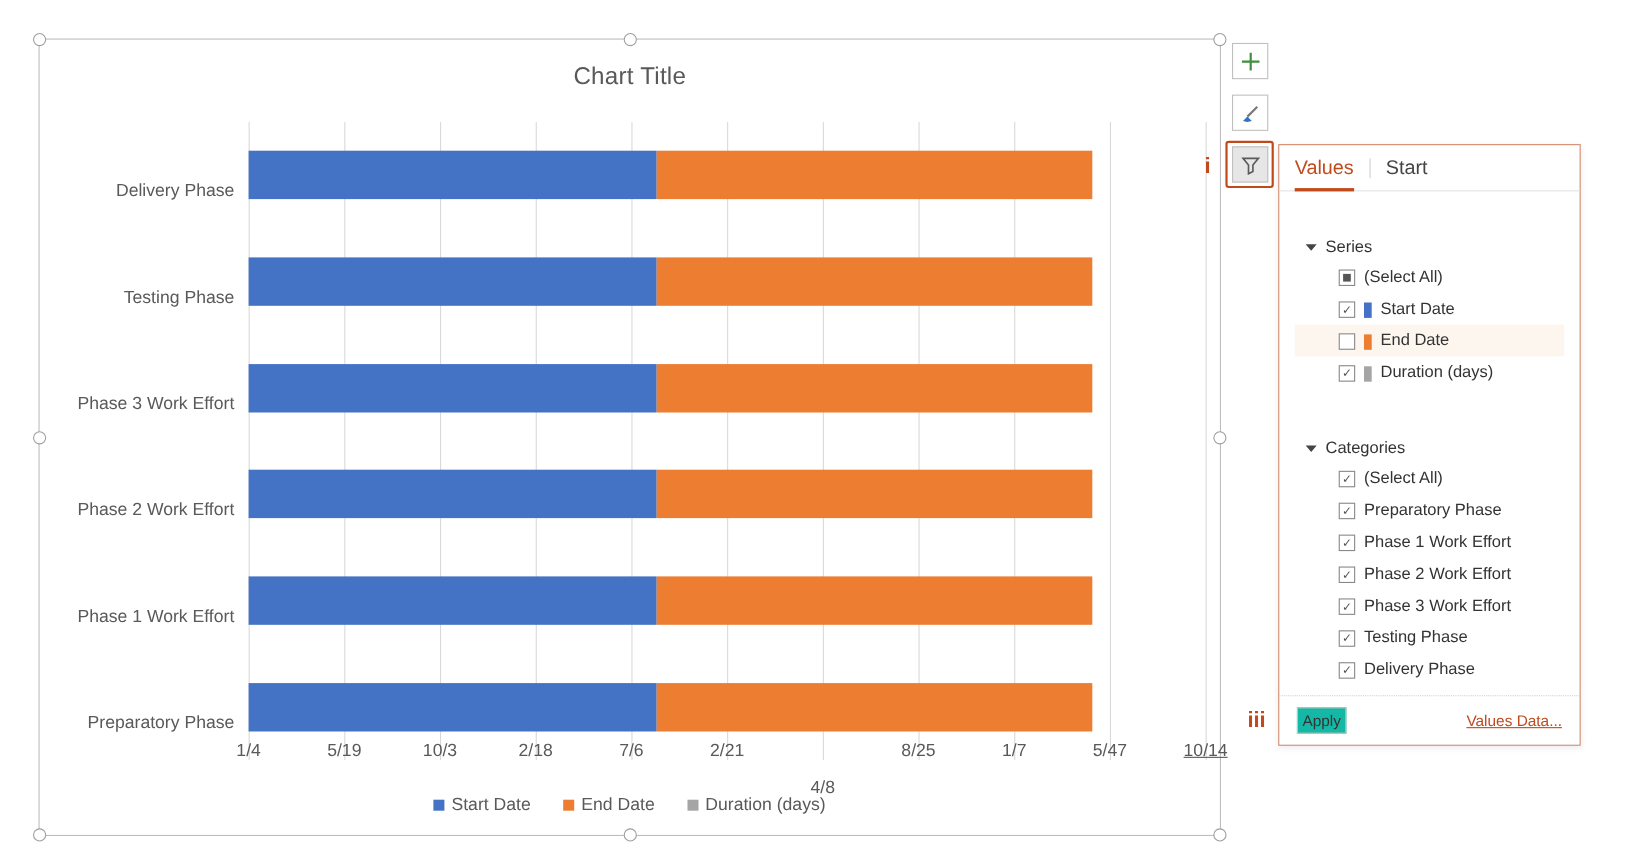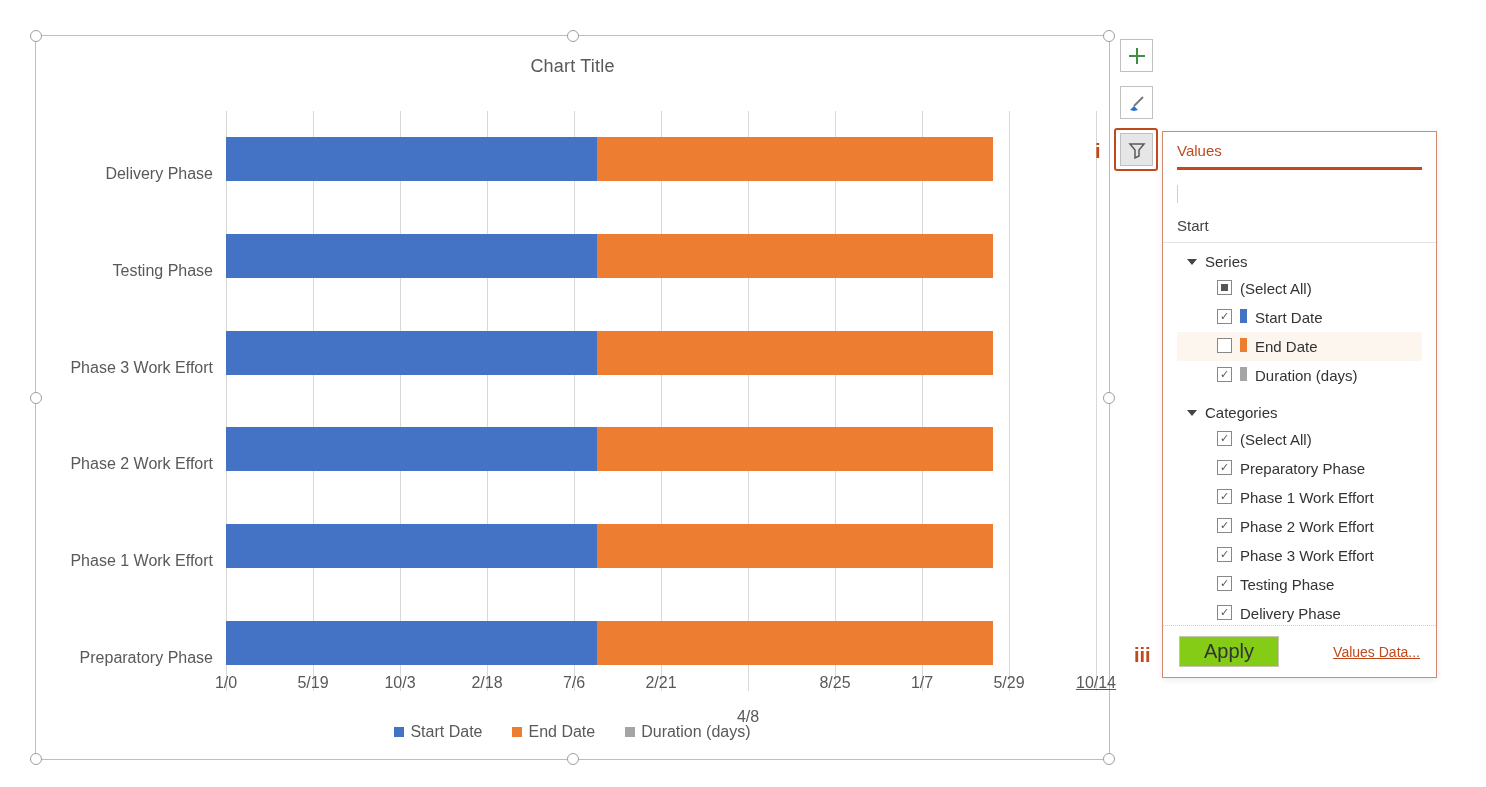--- a/index.html
+++ b/index.html
@@ -33,21 +33,21 @@
   .h-tm { left: 50%; top: -6px; margin-left: -6px; }
   .h-tr { right: -6px; top: -6px; }
   .h-ml { left: -6px; top: 50%; margin-top: -6px; }
   .h-mr { right: -6px; top: 50%; margin-top: -6px; }
   .h-bl { left: -6px; bottom: -6px; }
   .h-bm { left: 50%; bottom: -6px; margin-left: -6px; }
   .h-br { right: -6px; bottom: -6px; }
 
   .chart-title {
     text-align: center;
-    font-size: 18px;
+    font-size: 22px;
     color: #595959;
     padding-top: 20px;
     letter-spacing: .2px;
   }
   .plot-area {
     position: absolute;
     left: 190px;
     top: 75px;
     width: 870px;
     height: 580px;
@@ -181,22 +181,21 @@
     height: 547px;
     border: 1px solid #d08b6e;
     background: #fff;
     box-shadow: 0 2px 6px rgba(0,0,0,.08);
   }
   .tabs {
     display: flex;
     border-bottom: 1px solid #e3e3e3;
     padding: 10px 14px 0;
     gap: 14px;
-    font-size: 15px;
-    flex-direction: column;
+    font-size: 18px;
   }
   .tab {
     padding-bottom: 8px;
     cursor: pointer;
     color: #444;
   }
   .tab.active {
     color: #c04a1c;
     border-bottom: 3px solid #c04a1c;
     margin-bottom: -1px;
@@ -209,36 +208,37 @@
   }
   .section {
     padding: 10px 14px 4px;
     font-size: 15px;
   }
   .section-head {
     display: flex; align-items: center;
     gap: 2px;
     margin-bottom: 4px;
     margin-left: 10px;
+    margin-top: 32px;
   }
   .tri {
     width: 0; height: 0;
     border-left: 5px solid transparent;
     border-right: 5px solid transparent;
     border-top: 6px solid #444;
     margin-right: 6px;
     flex-shrink: 0;
   }
   .list {
     list-style: none;
     padding: 0; margin: 0;
   }
   .list li {
     display: flex;
-    align-items: flex-start;
+    align-items: flex-end;
     gap: 8px;
     padding: 6px 8px 6px 40px;
     position: relative;
   }
   .list li.highlight-row {
     background: #fdf6ee;
   }
   .cb {
     width: 15px; height: 15px;
     border: 1px solid #888;
@@ -264,24 +264,24 @@
   .popup-footer {
     border-top: 1px dotted #ccc;
     display: flex;
     justify-content: space-between;
     align-items: center;
     padding: 10px 16px;
     position:absolute;
     left:0;right:0;bottom:0;
   }
   .apply-btn {
-    background: #84cc16;
+    background: #14b8a6;
     border: 1px solid #c9c3b6;
-    padding: 3px 24px;
-    font-size: 20px;
+    padding: 3px 4px;
+    font-size: 14px;
     cursor: pointer;
   }
   .select-data-link {
     color: #c04a1c;
     text-decoration: underline;
     font-size: 14px;
     cursor: pointer;
   }
 </style>
 </head>
@@ -340,30 +340,30 @@
         <div class="seg blue" style="width: 42.7%;"></div>
         <div class="seg orange" style="width: 45.5%;"></div>
       </div>
       <div class="bar-row" style="top: 509.667px;">
         <div class="seg blue" style="width: 42.7%;"></div>
         <div class="seg orange" style="width: 45.5%;"></div>
       </div>
     </div>
 
   <div class="x-labels" id="x-labels">
-      <div class="x-label" style="left: 0%;">1/0</div>
+      <div class="x-label" style="left: 0%;">1/4</div>
       <div class="x-label" style="left: 10%;">5/19</div>
       <div class="x-label" style="left: 20%;">10/3</div>
       <div class="x-label" style="left: 30%;">2/18</div>
       <div class="x-label" style="left: 40%;">7/6</div>
       <div class="x-label" style="left: 50%;">2/21</div>
       <div class="x-label" style="left: 60%; margin-top: 34px;">4/8</div>
       <div class="x-label" style="left: 70%;">8/25</div>
       <div class="x-label" style="left: 80%;">1/7</div>
-      <div class="x-label" style="left: 90%;">5/29</div>
+      <div class="x-label" style="left: 90%;">5/47</div>
       <div class="x-label" style="left: 100%; text-decoration: underline;">10/14</div>
     </div>
 
   <div class="legend" id="legend">
       <div class="legend-item">
         <span class="swatch blue"></span>
         <span>Start Date</span>
       </div>
       <div class="legend-item">
         <span class="swatch orange"></span>

